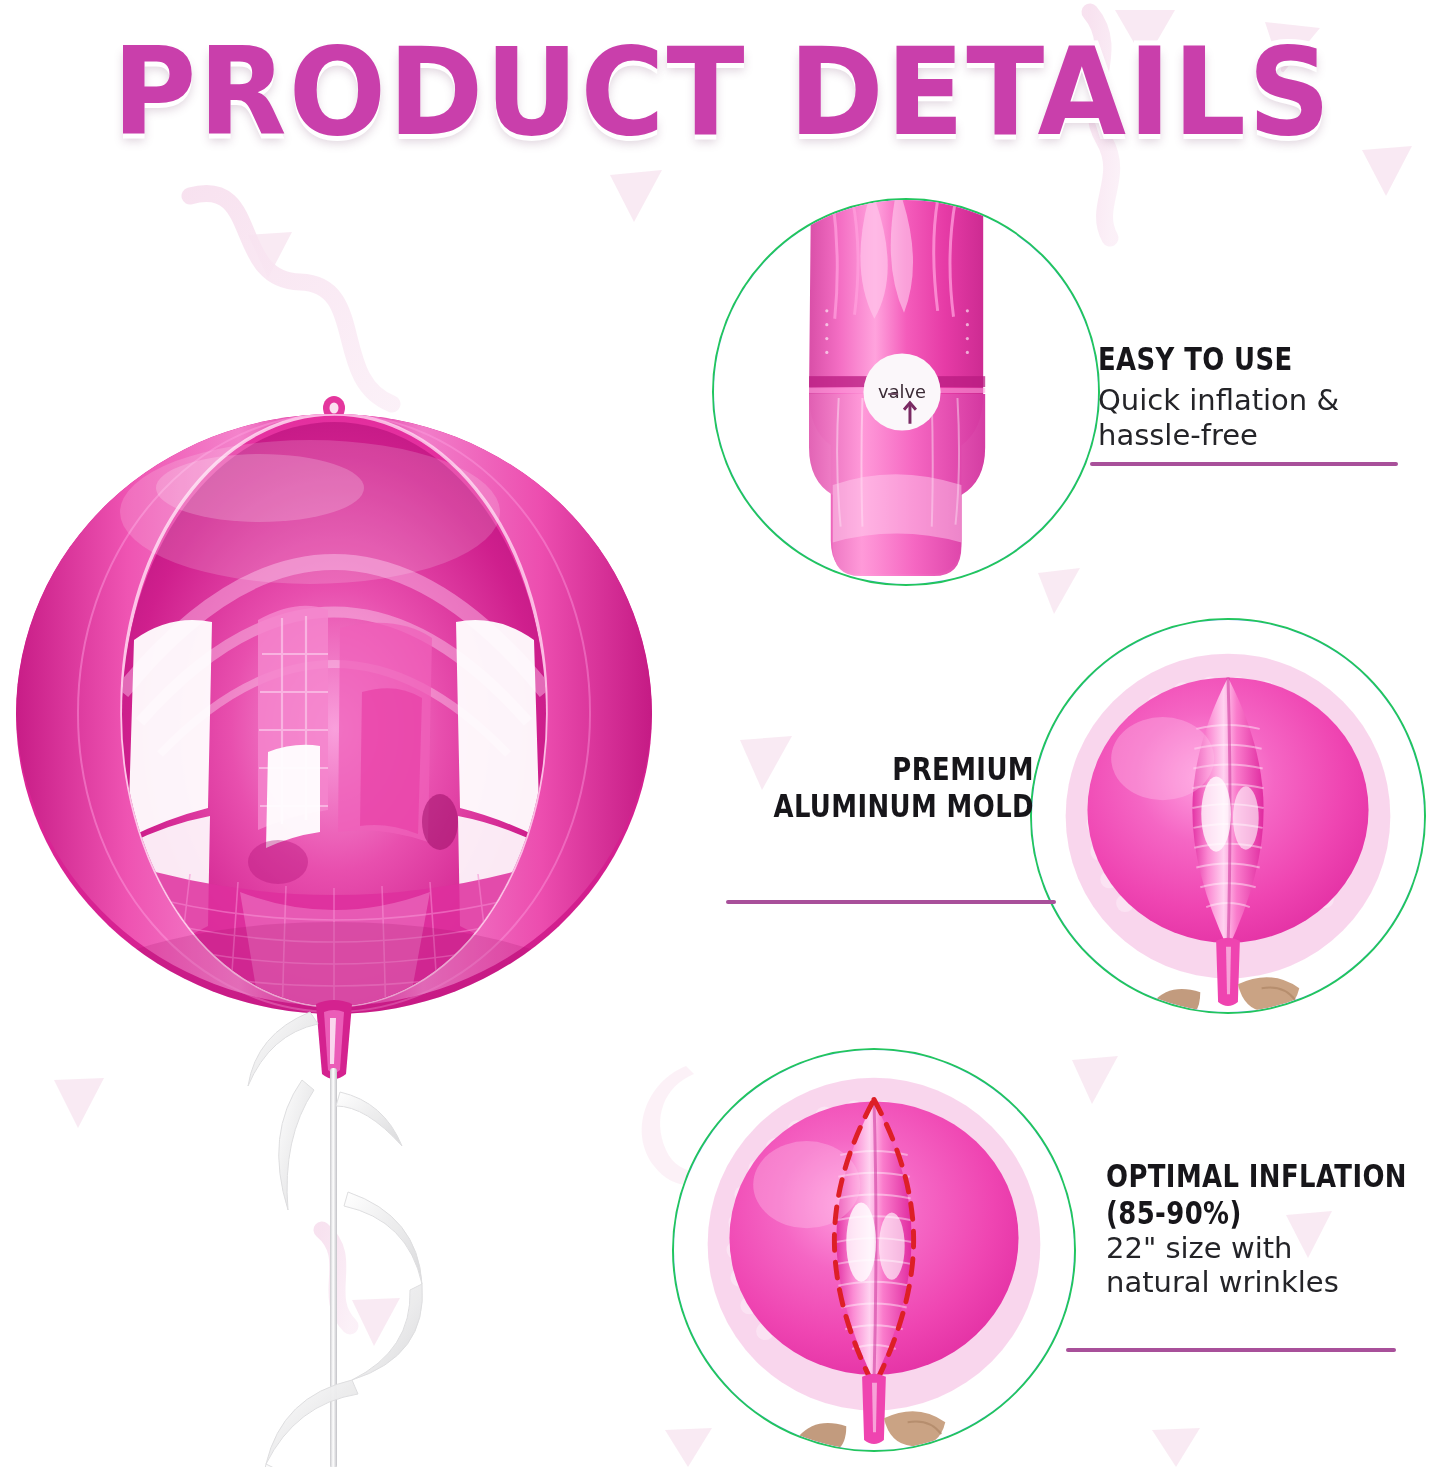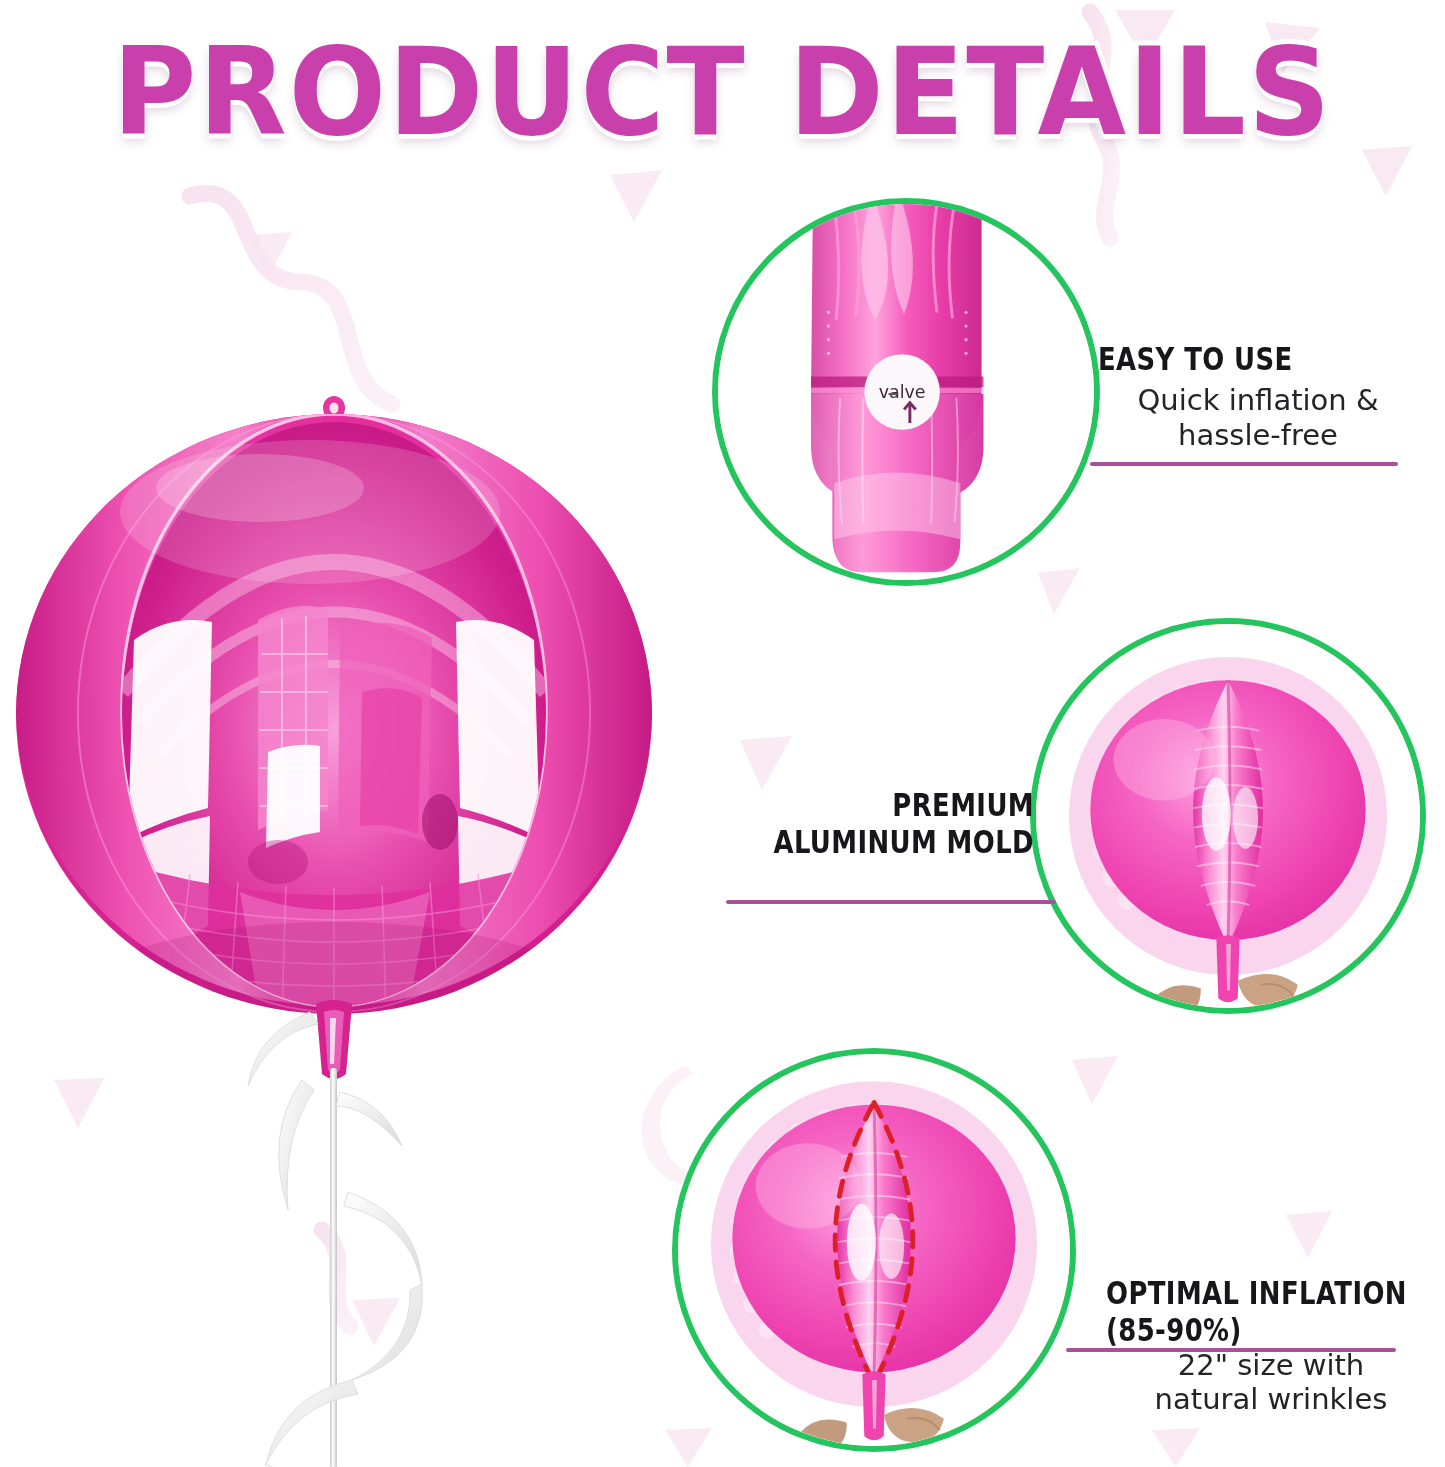--- a/index.html
+++ b/index.html
@@ -37,22 +37,22 @@
 
   
   .balloon-main{
     position:absolute;left:10px;top:392px;width:648px;height:720px;z-index:4;
   }
   .balloon-main svg{display:block;width:100%;height:100%;overflow:visible;}
 
   
   .circle{
     position:absolute;border-radius:50%;
-    border:6px solid #22c55e;
-    background:#fdba74;
+    border:2px solid #22c55e;
+    background:#3b82f6;
     overflow:hidden;z-index:5;
     box-sizing:border-box;
   }
   .circle svg{display:block;width:100%;height:100%;}
 
   
   .rule{
     position:absolute;height:4px;background:#a8509a;border-radius:2px;z-index:5;
   }
 
@@ -72,21 +72,20 @@
   }
   .head.rt{transform-origin:right top;}
   .body{
     font-family:"DejaVu Sans","Liberation Sans",sans-serif;
     font-size:29px;
     line-height:1.2;
     color:#242428;
     margin:0;
     white-space:pre-line;
     font-weight:400;
-    text-align:center;
   }
   .align-r{text-align:right;}
   .align-l{text-align:left;}
 </style>
 </head>
 <body>
 
 <div class="stage">
 
   <div class="bg-layer">
@@ -429,21 +428,21 @@
           <path d="M208 368 q34 -16 62 4 q-6 26 -34 24 q-22 -2 -28 -28 z" fill="#caa384"></path>
           <path d="M170 376 q-30 -10 -48 10 q10 20 34 16 q14 -4 14 -26 z" fill="#c29b7e"></path>
           <path d="M232 372 q22 -4 34 12" stroke="#a8815f" stroke-width="2" fill="none" opacity=".6"></path>
         </g>
       </g>
     </svg>
   </div>
 
   <div class="rule" style="left:726px;top:900px;width:330px;"></div>
 
-  <div class="txt align-r" style="left:690px;top:788px;width:344px;">
+  <div class="txt align-r" style="left:690px;top:752px;width:344px;">
     <p class="head rt" style="transform-origin:right top;">PREMIUM
 ALUMINUM MOLD</p>
   </div>
 
   <div class="circle" style="left:672px;top:1048px;width:404px;height:404px;">
     <svg viewBox="0 0 404 404" preserveAspectRatio="xMidYMid slice">
       <defs>
         <radialGradient id="flatBall3" cx="42%" cy="38%" r="72%">
           <stop offset="0%" stop-color="#ff9fe0"></stop>
           <stop offset="34%" stop-color="#f566c4"></stop>
@@ -517,20 +516,20 @@
           <path d="M212 372 q34 -16 62 4 q-6 26 -34 24 q-22 -2 -28 -28 z" fill="#caa384"></path>
           <path d="M174 380 q-30 -10 -48 10 q10 20 34 16 q14 -4 14 -26 z" fill="#c29b7e"></path>
           <path d="M236 376 q22 -4 34 12" stroke="#a8815f" stroke-width="2" fill="none" opacity=".6"></path>
         </g>
       </g>
     </svg>
   </div>
 
   <div class="rule" style="left:1066px;top:1348px;width:330px;"></div>
 
-  <div class="txt align-l" style="left:1106px;top:1276px;width:330px;">
+  <div class="txt align-l" style="left:1106px;top:1159px;width:330px;">
     <p class="head">OPTIMAL INFLATION
 (85-90%)</p>
     <p class="body">22" size with
 natural wrinkles</p>
   </div>
 
 </div>
 
 </body></html>

